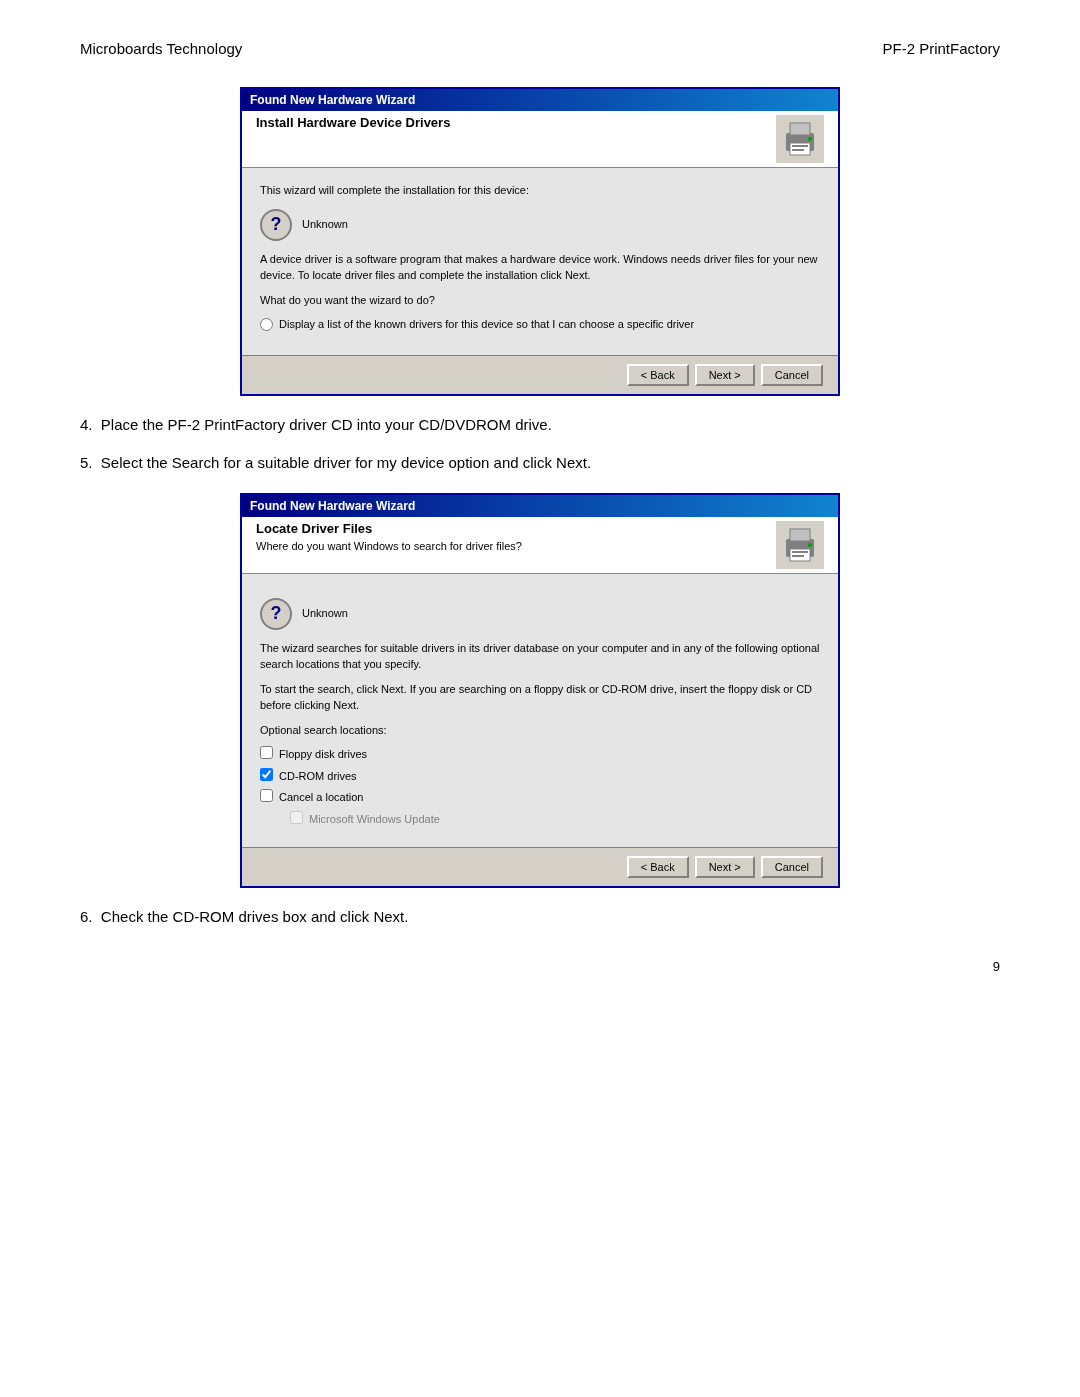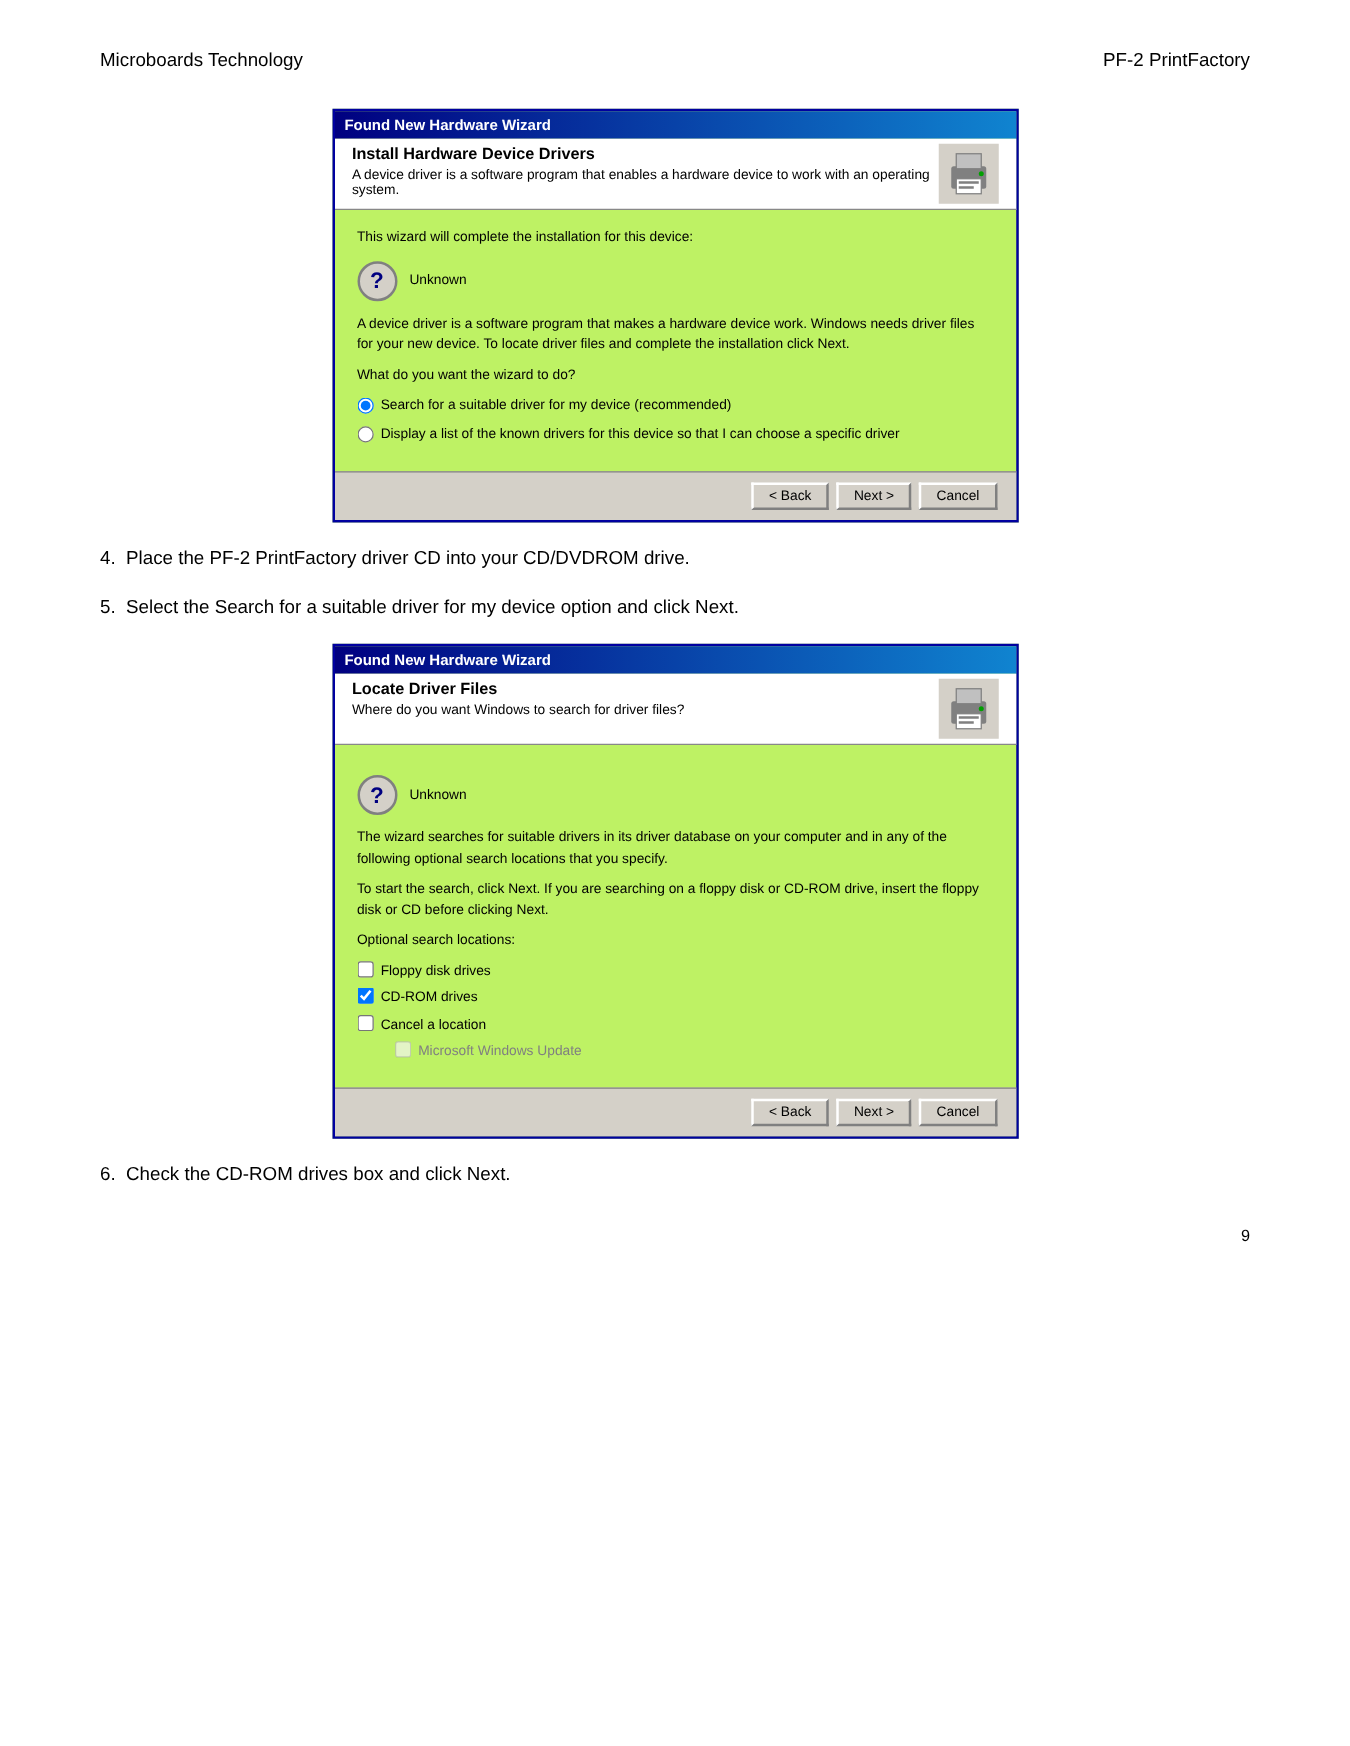--- a/index.html
+++ b/index.html
@@ -13,22 +13,22 @@
       font-size: 15px;
     }
     .header {
       display: flex;
       justify-content: space-between;
       margin-bottom: 30px;
       font-size: 15px;
     }
     .wizard-box {
       border: 2px solid #0000a0;
-      background: #bef264;
-      width: 549px;
+      background: #e5e5e5;
+      width: 600px;
       margin: 18px auto;
       font-family: 'Tahoma', Arial, sans-serif;
       font-size: 12px;
     }
     .wizard-titlebar {
       background: linear-gradient(to right, #000080, #1084d0);
       color: #fff;
       padding: 4px 8px;
       font-size: 12px;
       font-weight: bold;
@@ -165,21 +165,20 @@
 </div>
 
 <div class="wizard-box">
   <div class="wizard-titlebar">
     <span>Found New Hardware Wizard</span>
   </div>
   <div class="wizard-body">
     <div class="wizard-header-section">
       <div class="wizard-header-text">
         <div class="title">Install Hardware Device Drivers</div>
-        <div class="subtitle">A device driver is a software program that enables a hardware device to work with an operating system.</div>
       </div>
       <div class="wizard-icon">
         <svg class="printer-icon-svg" viewBox="0 0 44 44">
           <rect x="8" y="16" width="28" height="18" fill="#808080" rx="2"></rect>
           <rect x="12" y="6" width="20" height="12" fill="#c0c0c0" stroke="#808080" stroke-width="1"></rect>
           <rect x="12" y="26" width="20" height="12" fill="#fff" stroke="#808080" stroke-width="1"></rect>
           <rect x="14" y="28" width="16" height="2" fill="#808080"></rect>
           <rect x="14" y="32" width="12" height="2" fill="#808080"></rect>
           <circle cx="32" cy="22" r="2" fill="#00a000"></circle>
         </svg>
@@ -188,24 +187,20 @@
     <div class="wizard-content">
       <p>This wizard will complete the installation for this device:</p>
       <div class="unknown-device">
         <div class="question-icon">?</div>
         <span>Unknown</span>
       </div>
       <p>A device driver is a software program that makes a hardware device work. Windows needs driver files for your new device. To locate driver files and complete the installation click Next.</p>
       <p>What do you want the wizard to do?</p>
       <div class="radio-group">
         <div class="radio-item">
-          <input type="radio" name="wizard1_option" checked="" style="">
-          <label>Search for a suitable driver for my device (recommended)</label>
-        </div>
-        <div class="radio-item">
           <input type="radio" name="wizard1_option" style="">
           <label>Display a list of the known drivers for this device so that I can choose a specific driver</label>
         </div>
       </div>
     </div>
     <div class="wizard-footer">
       <button class="win-btn">&lt; Back</button>
       <button class="win-btn">Next &gt;</button>
       <button class="win-btn">Cancel</button>
     </div>

